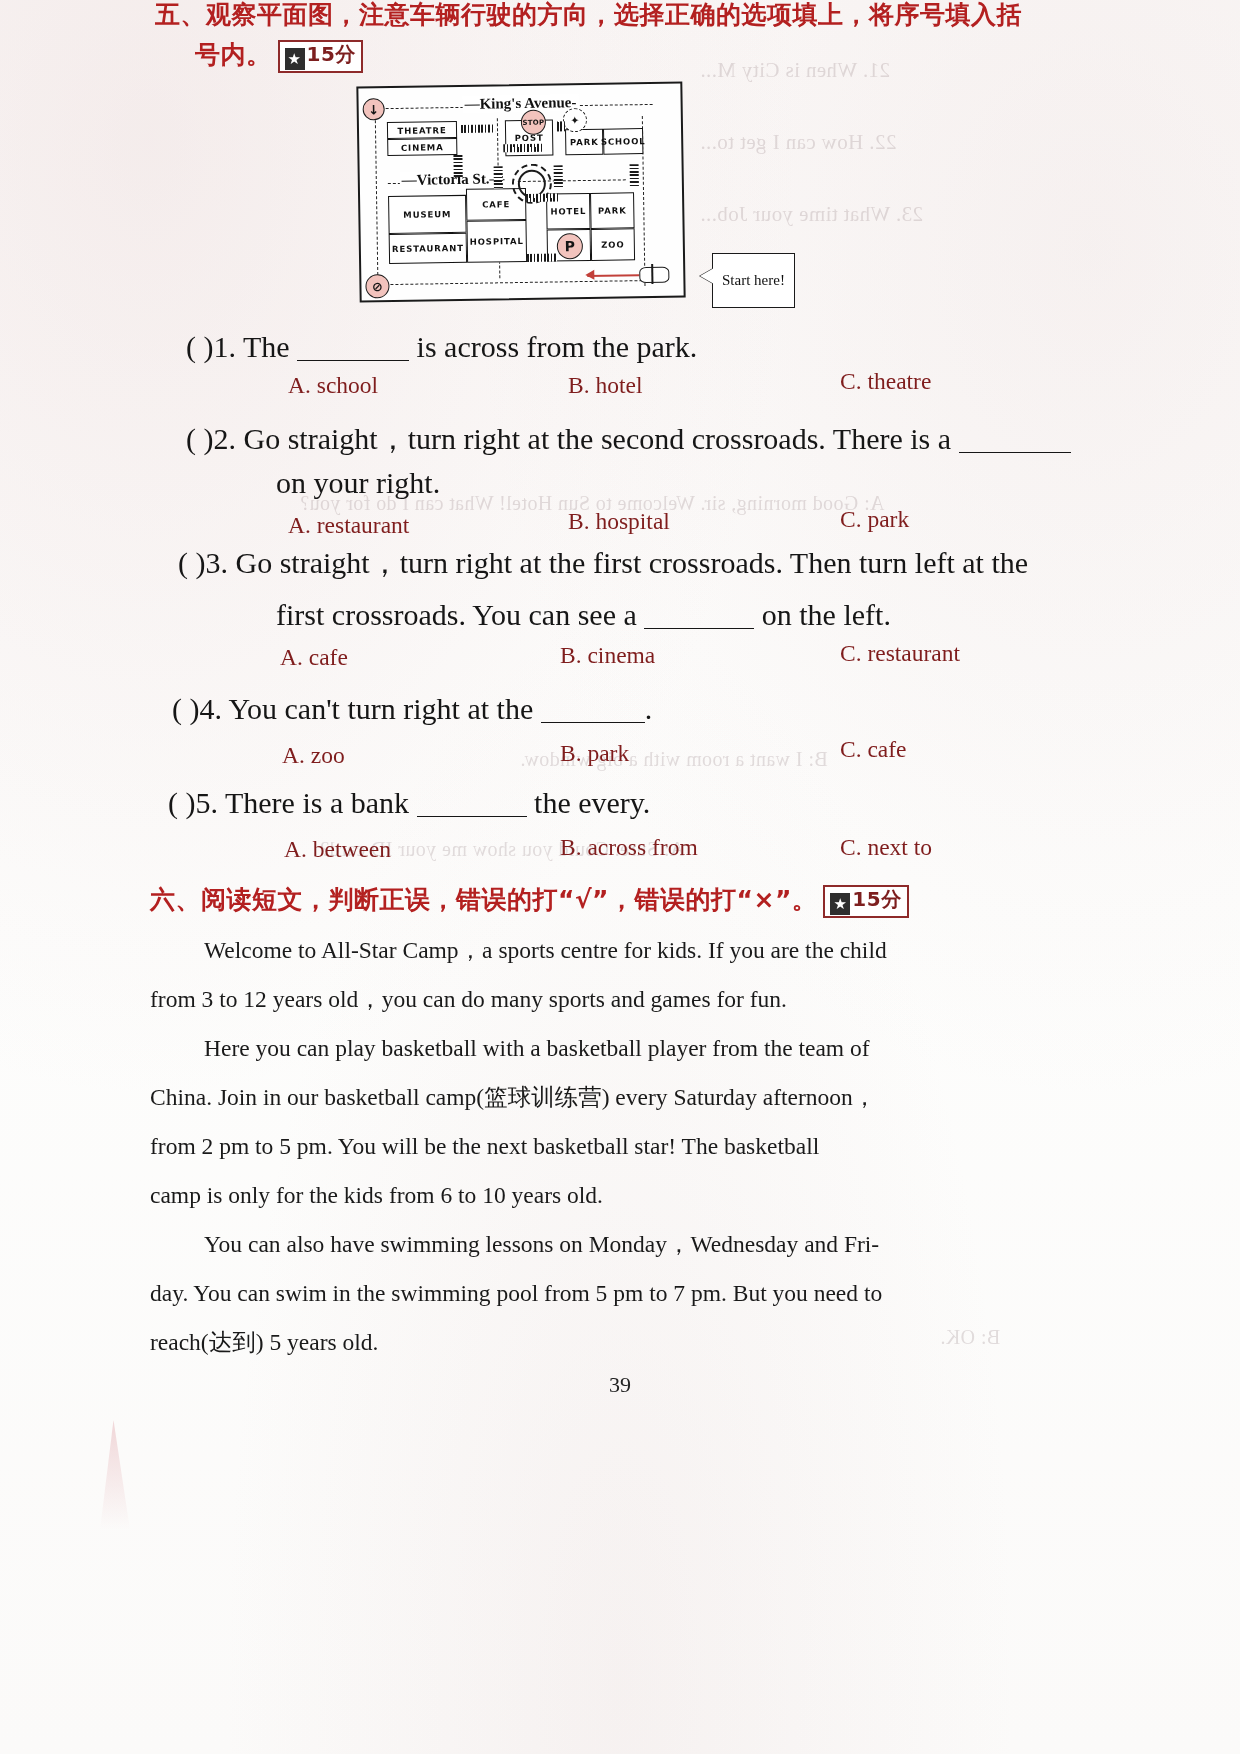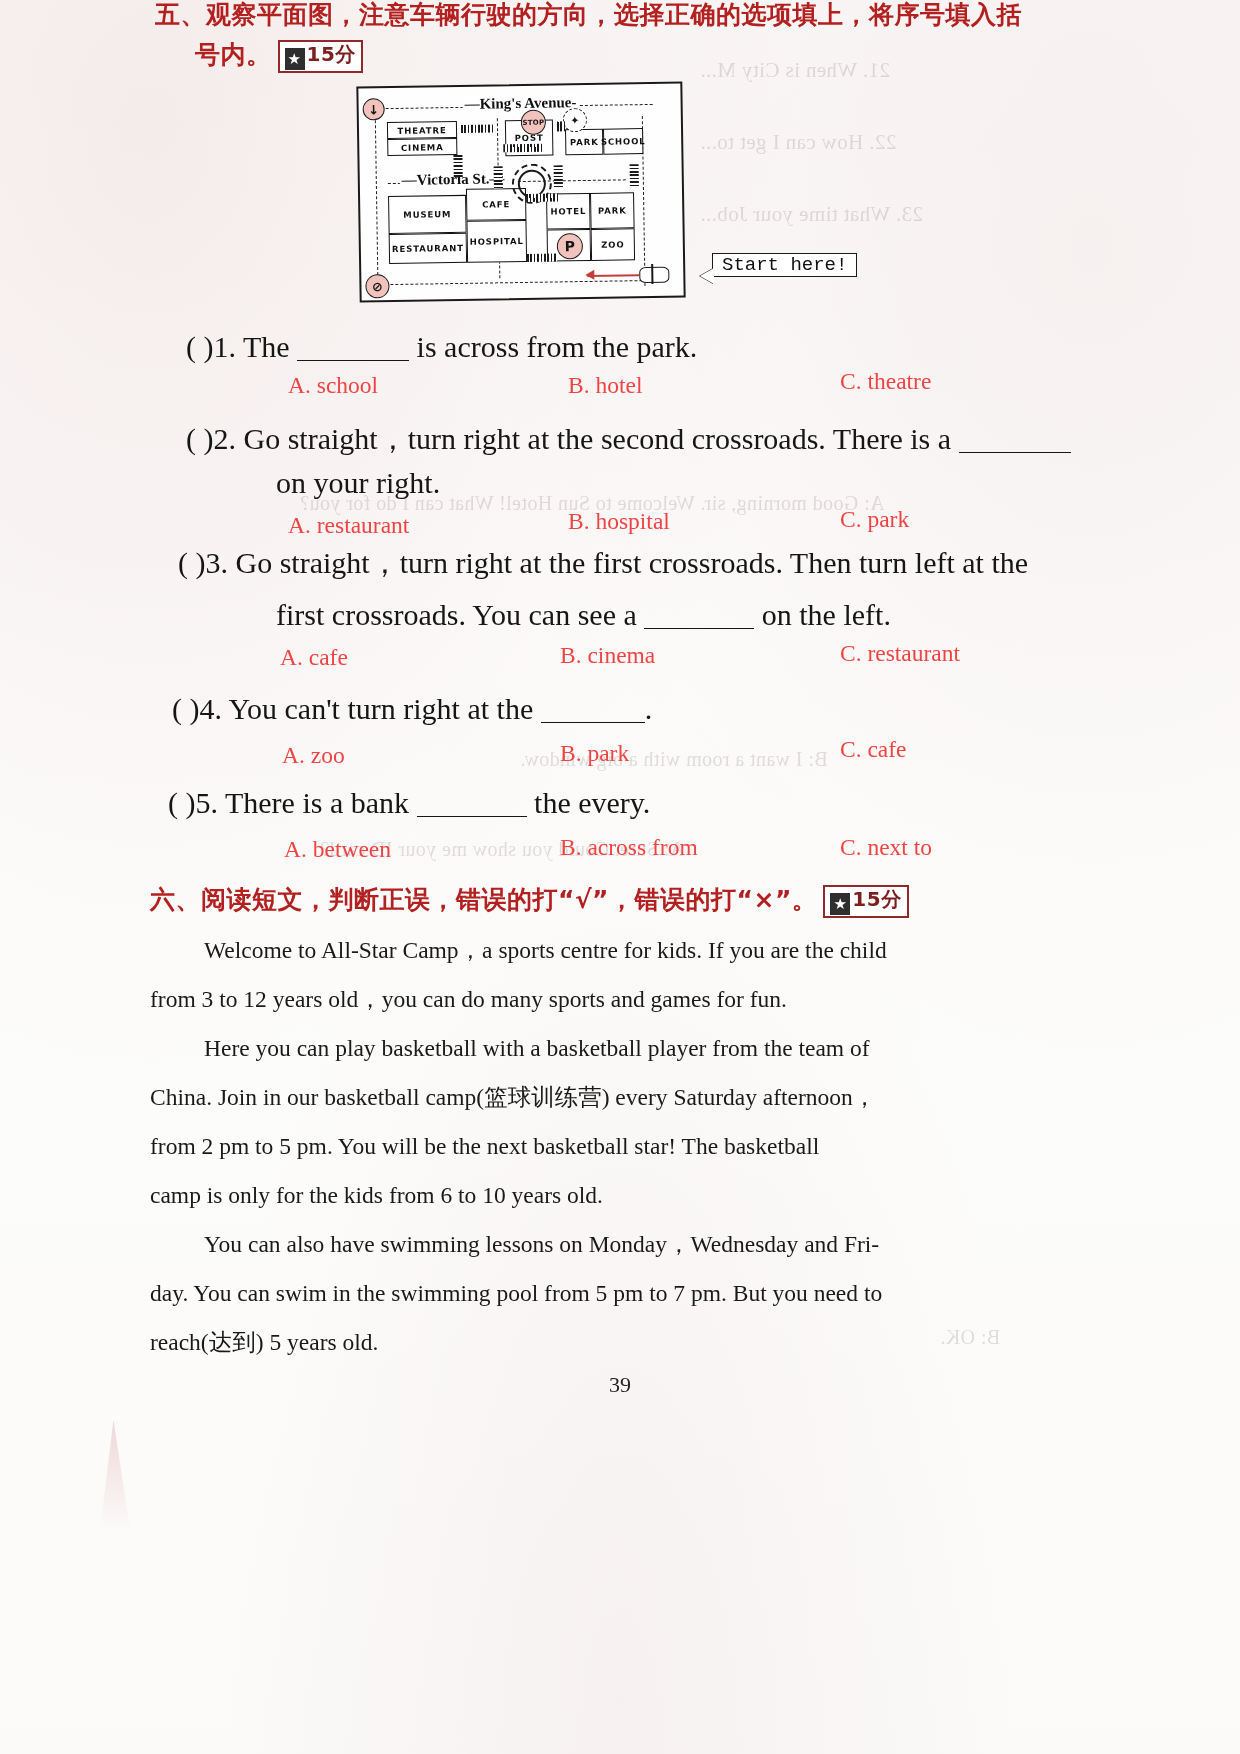--- a/index.html
+++ b/index.html
@@ -131,23 +131,23 @@
   }
   .roundabout2{
     position:absolute;
     border:2px solid #1b1b1b;
     border-radius:50%;
   }
   .start-box{
     position:absolute;
     border:1.8px solid #1a1a1a;
     background:#fff;
-    font-family:Liberation Mono, monospace;
-    font-size:19px;
-    padding:0 9px;
+    font-family:Liberation Serif, serif;
+    font-size:15px;
+    padding:18px 9px;
     white-space:nowrap;
     color:#111;
   }
   .car{
     position:absolute;
     border:1.6px solid #1a1a1a;
     border-radius:7px/5px;
     background:#fff;
   }
 
@@ -161,21 +161,21 @@
   }
   .blank{
     display:inline-block;
     border-bottom:1.8px solid #161616;
     vertical-align:-4px;
   }
   .opt{
     position:absolute;
     font-size:23.5px;
     white-space:nowrap;
-    color:#ef4444;
+    color:#7f1d1d;
   }
 
   .pagenum{
     position:absolute;
     left:0;right:0;
     text-align:center;
     font-size:22px;
     color:#222;
   }
 

